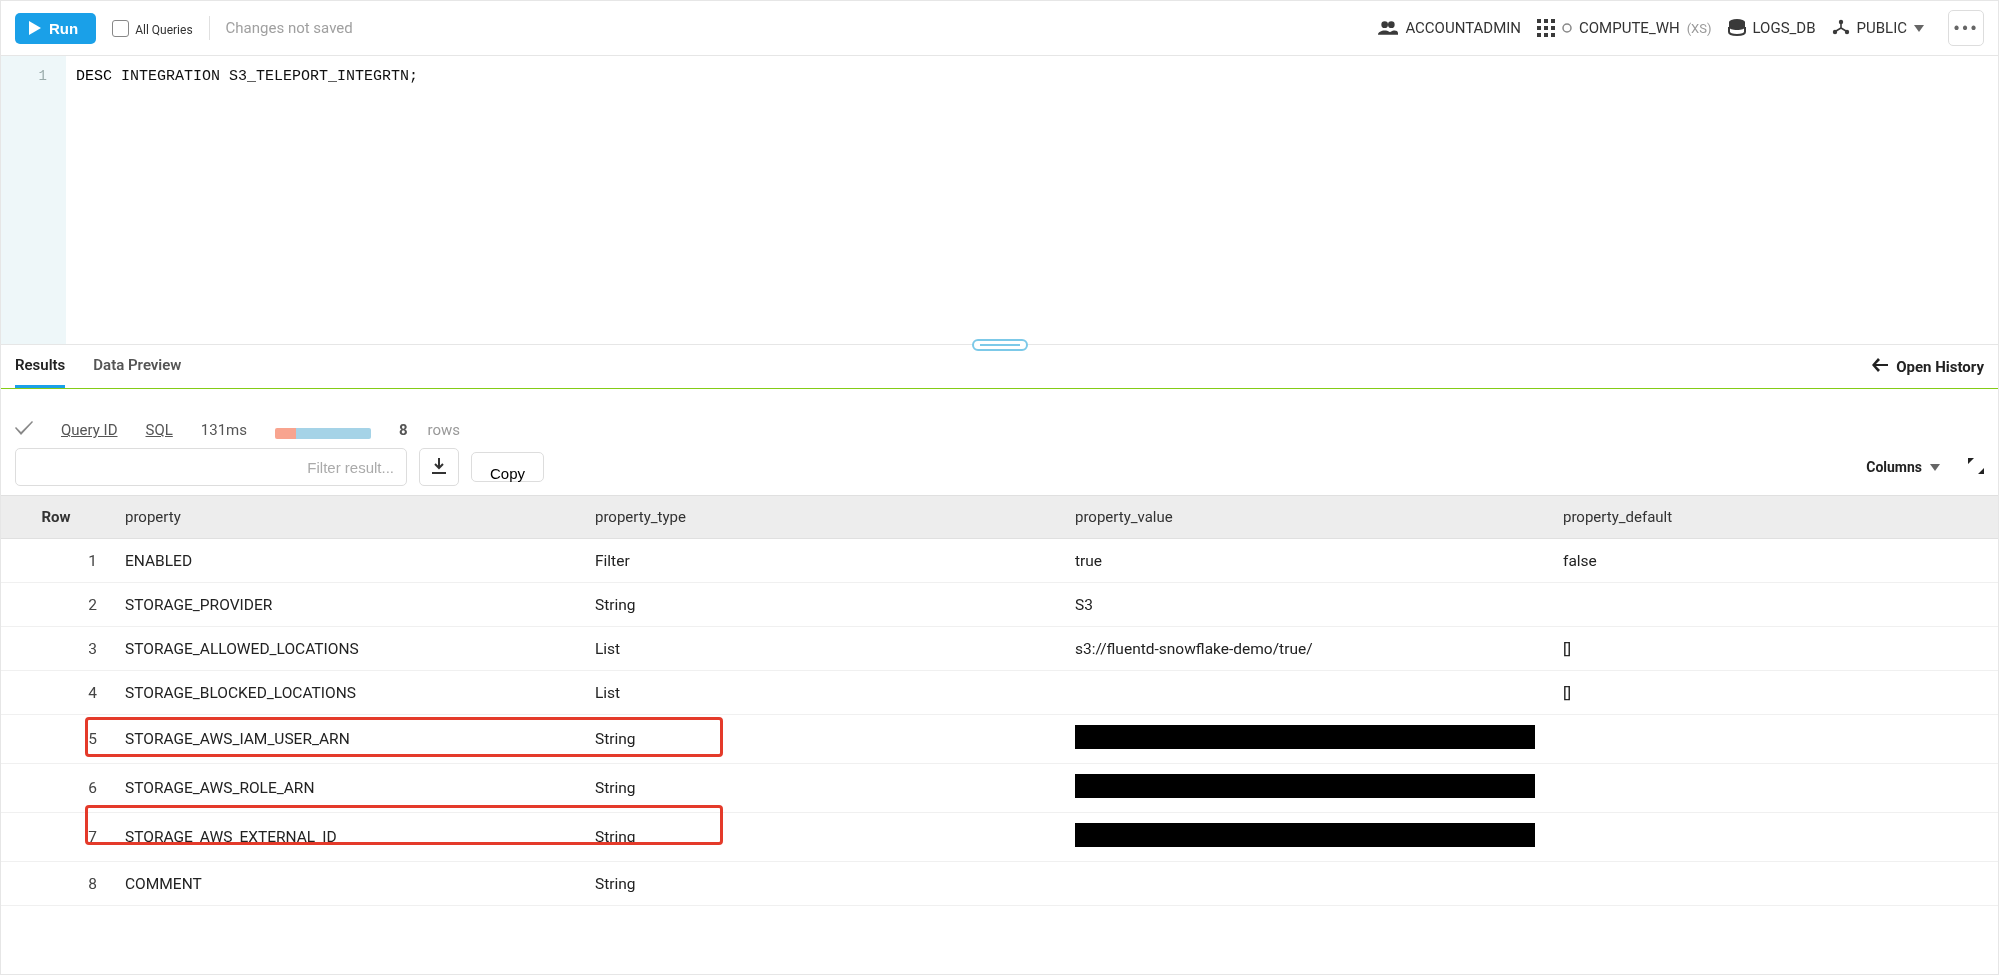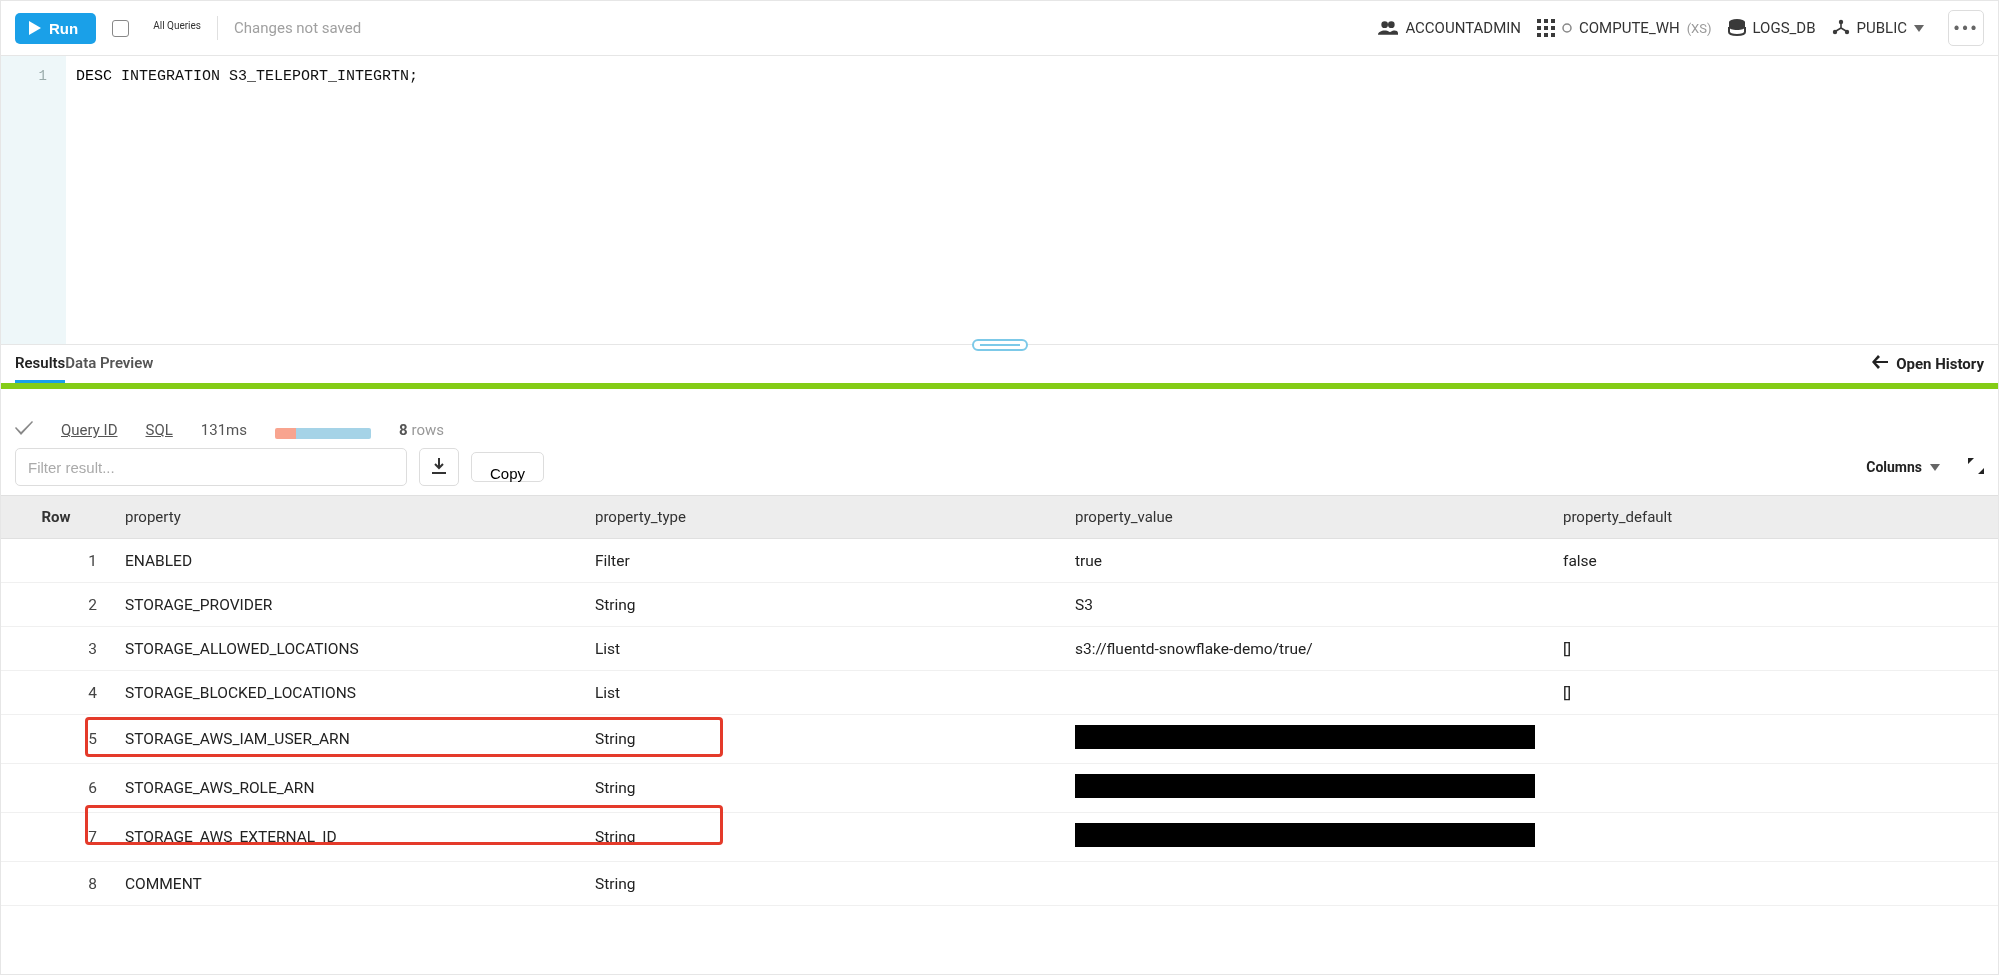--- a/index.html
+++ b/index.html
@@ -30,22 +30,22 @@
     font-weight: 700;
     font-size: 15px;
     border-radius: 5px;
     display: inline-flex;
     align-items: center;
     gap: 8px;
     cursor: pointer;
   }
   .run-btn svg { fill: #fff; }
   .allq-wrap {
-    display: flex; align-items: flex-start; gap: 24px;
-    font-size: 10px; color: #333;
+    display: flex; align-items: flex-end; gap: 6px;
+    font-size: 12px; color: #333;
   }
   .allq-box {
     width: 17px; height: 17px; border: 1.5px solid #888; border-radius: 3px;
     display: inline-block;
   }
   .vdiv {
     width: 1px; height: 24px; background: #e0e0e0;
   }
   .changes {
     color: #a0a0a0; font-size: 15px;
@@ -103,22 +103,22 @@
   }
   .splitter-handle::before, .splitter-handle::after {
     content:""; position:absolute; left:6px; right:6px; height:1px; background:#7cc9e8;
   }
   .splitter-handle::before { top:3px; }
   .splitter-handle::after { bottom:3px; }
 
   
   .tabbar {
     display: flex; align-items: center; height: 44px;
-    border-bottom: 6px solid #84cc16;
-    padding: 0 14px; 
+    border-bottom: 1px solid #84cc16;
+    padding: 0 14px; gap: 28px;
   }
   .tab {
     height: 100%; display: flex; align-items: center;
     color: #555; font-weight: 600; font-size: 15px; cursor: pointer;
     border-bottom: 3px solid transparent;
   }
   .tab.active { color: #222; border-bottom-color: #1aa0e8; }
   .tab-spacer { flex:1; }
   .open-history {
     display: inline-flex; align-items: flex-start; gap: 8px; font-weight: 700;
@@ -131,30 +131,30 @@
     padding: 0 14px; gap: 28px; color: #555;
     font-size: 15px;
   }
   .check-ic { color: #888; }
   .ul { text-decoration: underline; cursor: pointer; }
   .timing-bar {
     display: inline-flex; width: 96px; height: 11px; border-radius: 2px; overflow: hidden;
   }
   .timing-bar .seg1 { width: 22%; background: #f8a48f; }
   .timing-bar .seg2 { flex:1; background: #a5d3e7; }
-  .rowcount .lbl { color: #999; margin-left: 4px; }
+  .rowcount .lbl { color: #999; margin-left: 20px; }
 
   
   .ctrl-row {
     display: flex; align-items: center; height: 56px;
     padding: 0 14px; gap: 12px;
   }
   .filter-input {
     width: 392px; height: 38px; border: 1px solid #ddd; border-radius: 5px;
-    padding: 0 12px; font-size: 15px; color: #333;
+    padding: 0 12px; font-size: 15px; color: #333; text-align: right;
   }
   .filter-input::placeholder { color: #aaa; }
   .icon-btn {
     width: 40px; height: 38px; border: 1px solid #ddd; border-radius: 5px;
     display: flex; align-items: center; justify-content: center; cursor: pointer;
     background: #fff;
   }
   .copy-btn {
     height: 30px; border: 1px solid #ddd; border-radius: 5px;
     padding: 12px 18px; font-size: 15px; cursor: pointer; background: #fff;

